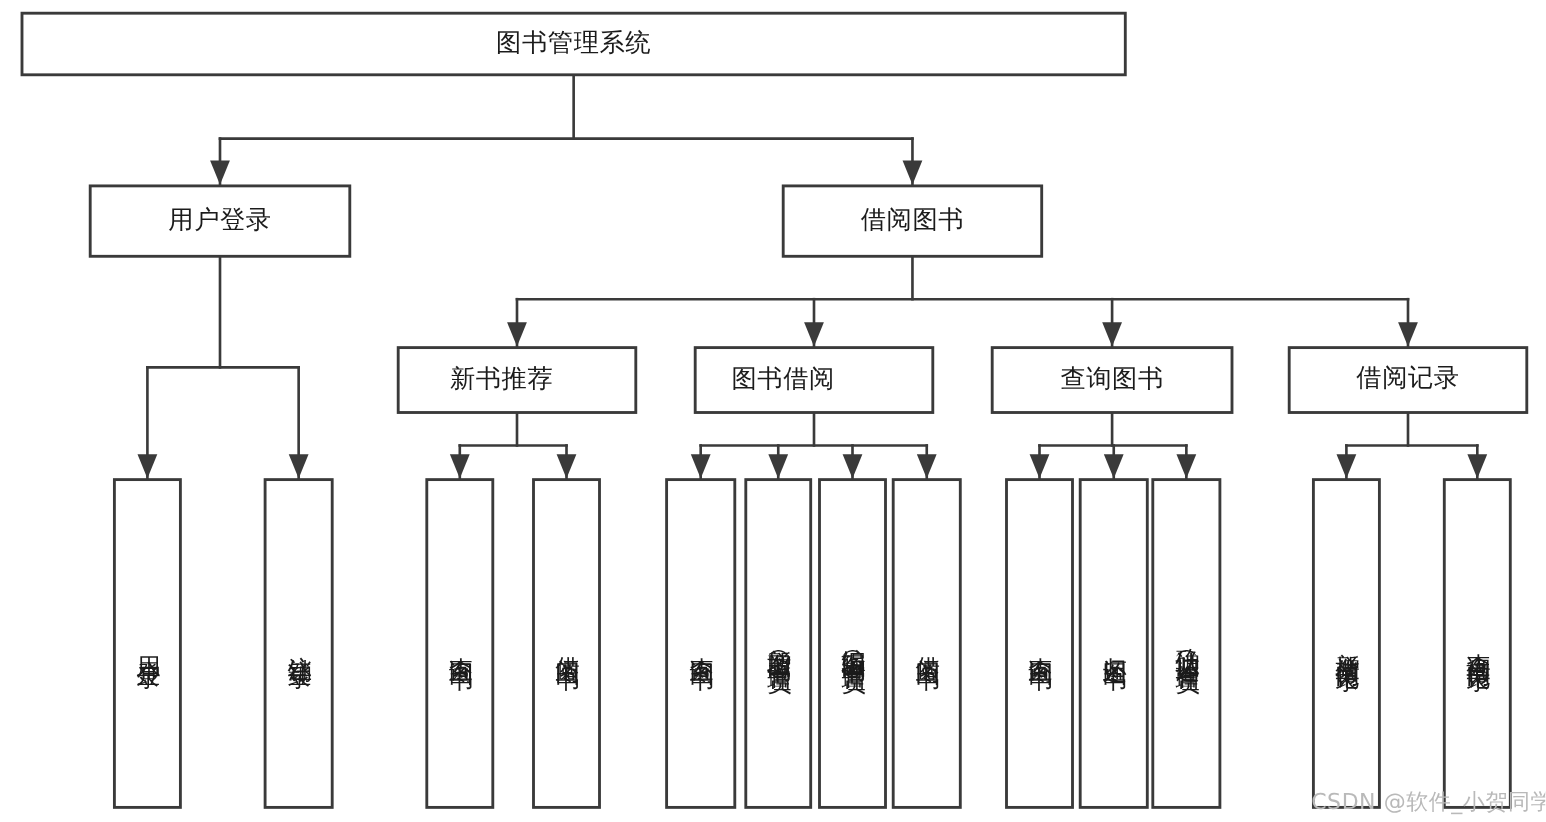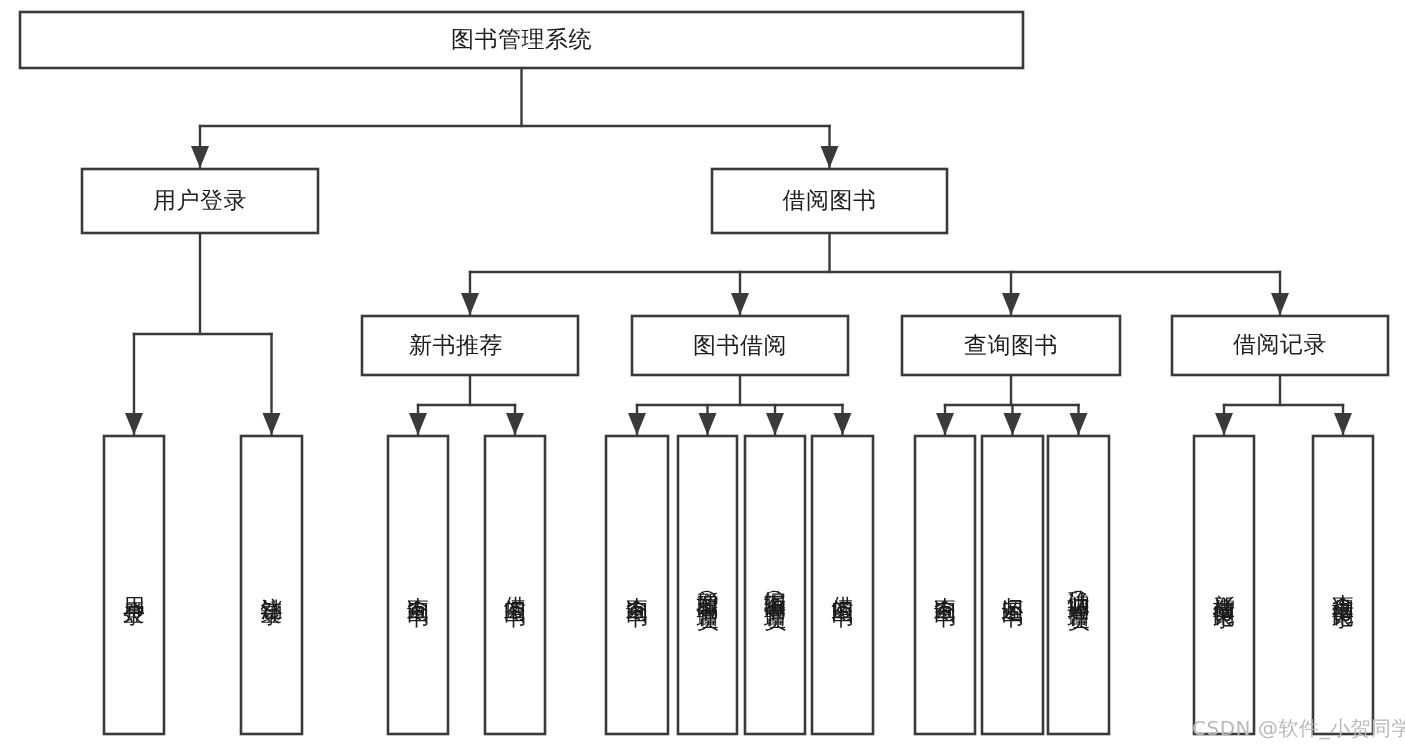--- a/index.html
+++ b/index.html
@@ -154,21 +154,21 @@
         <rect x="1194" y="436" width="60" height="298" class="node-box"></rect>
         <rect x="1313" y="436" width="60" height="298" class="node-box"></rect>
       </g>
   </svg>
 
   <div id="labels-layer">
       <div class="node-label-h" style="left: 20px; top: 12px; width: 1003px; height: 56px;">图书管理系统</div>
       <div class="node-label-h" style="left: 82px; top: 169px; width: 236px; height: 64px;">用户登录</div>
       <div class="node-label-h" style="left: 712px; top: 169px; width: 235px; height: 64px;">借阅图书</div>
       <div class="node-label-h" style="left: 362px; top: 316px; width: 188px; height: 59px;">新书推荐</div>
-      <div class="node-label-h" style="left: 632px; top: 316px; width: 216px; height: 59px;">图书借阅</div>
+      <div class="node-label-h" style="left: 604px; top: 316px; width: 216px; height: 59px;">图书借阅</div>
       <div class="node-label-h" style="left: 902px; top: 316px; width: 218px; height: 59px;">查询图书</div>
       <div class="node-label-h" style="left: 1172px; top: 316px; width: 216px; height: 57px;">借阅记录</div>
       <div class="node-label-v" style="left: 104px; top: 436px; width: 60px; height: 298px;">用户登录</div>
       <div class="node-label-v" style="left: 241px; top: 436px; width: 61px; height: 298px;">注销登录</div>
       <div class="node-label-v" style="left: 388px; top: 436px; width: 60px; height: 298px;">查询图书</div>
       <div class="node-label-v" style="left: 485px; top: 436px; width: 60px; height: 298px;">借阅图书</div>
       <div class="node-label-v" style="left: 606px; top: 436px; width: 62px; height: 298px;">查询图书</div>
       <div class="node-label-v" style="left: 678px; top: 436px; width: 59px; height: 298px;">新增图书（管理员）</div>
       <div class="node-label-v" style="left: 745px; top: 436px; width: 60px; height: 298px;">编辑图书（管理员）</div>
       <div class="node-label-v" style="left: 812px; top: 436px; width: 61px; height: 298px;">借阅图书</div>

